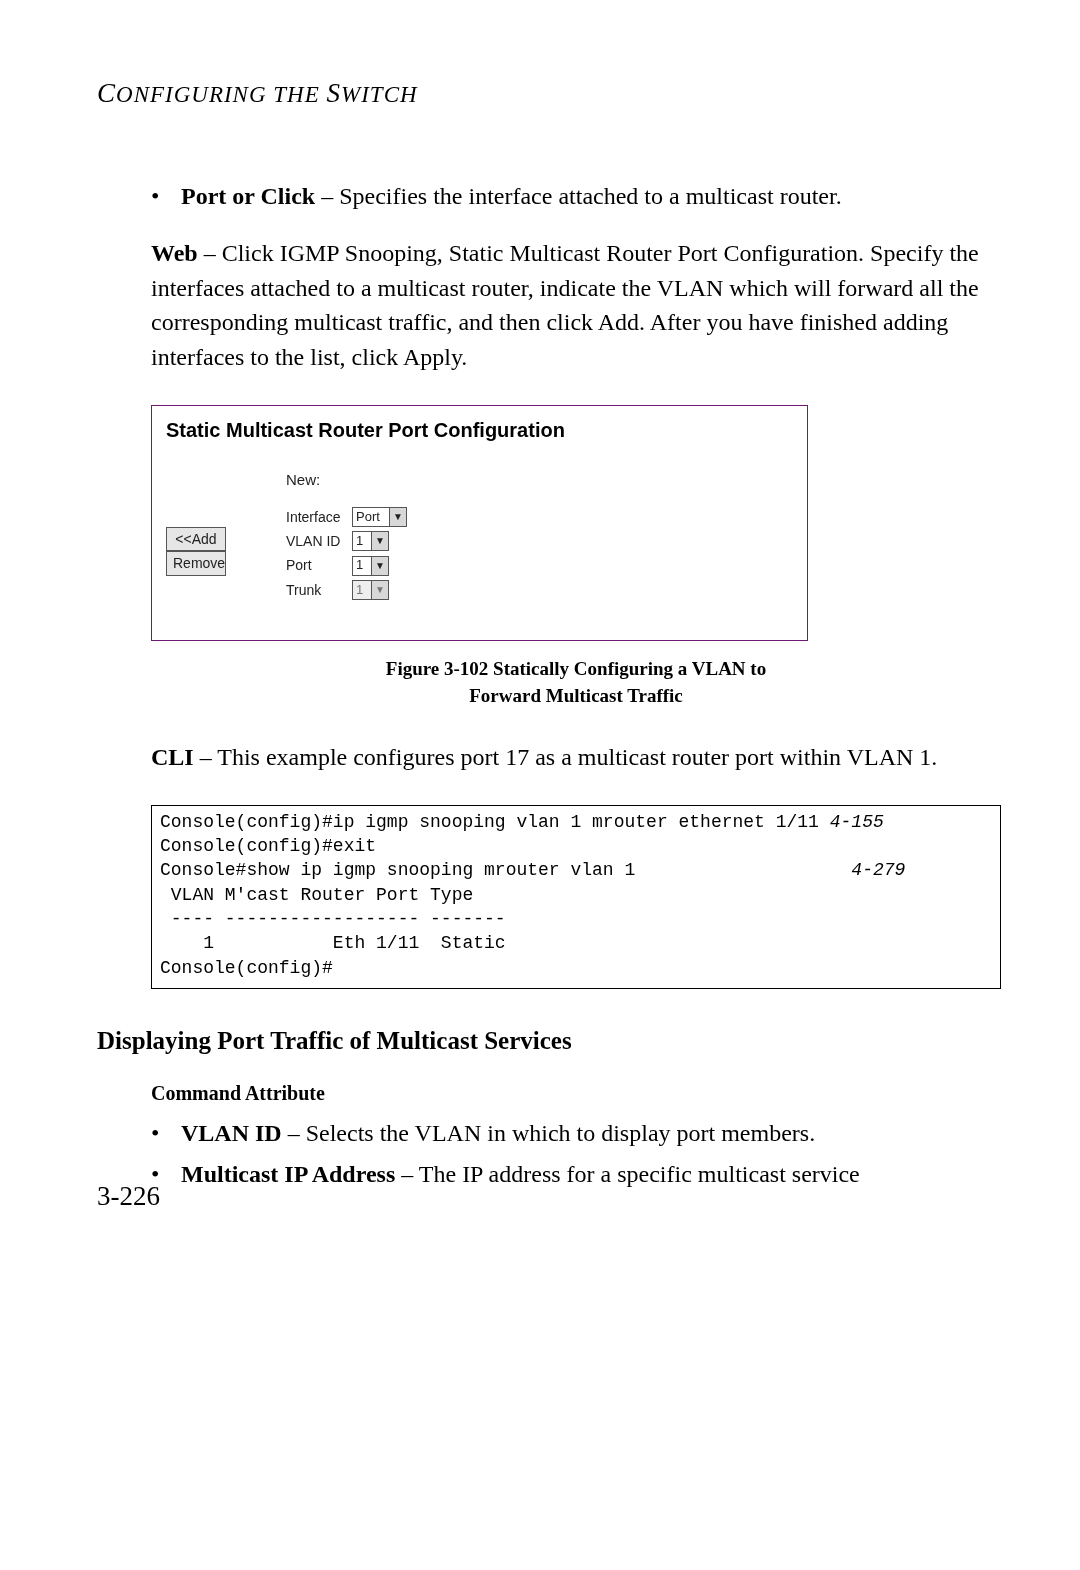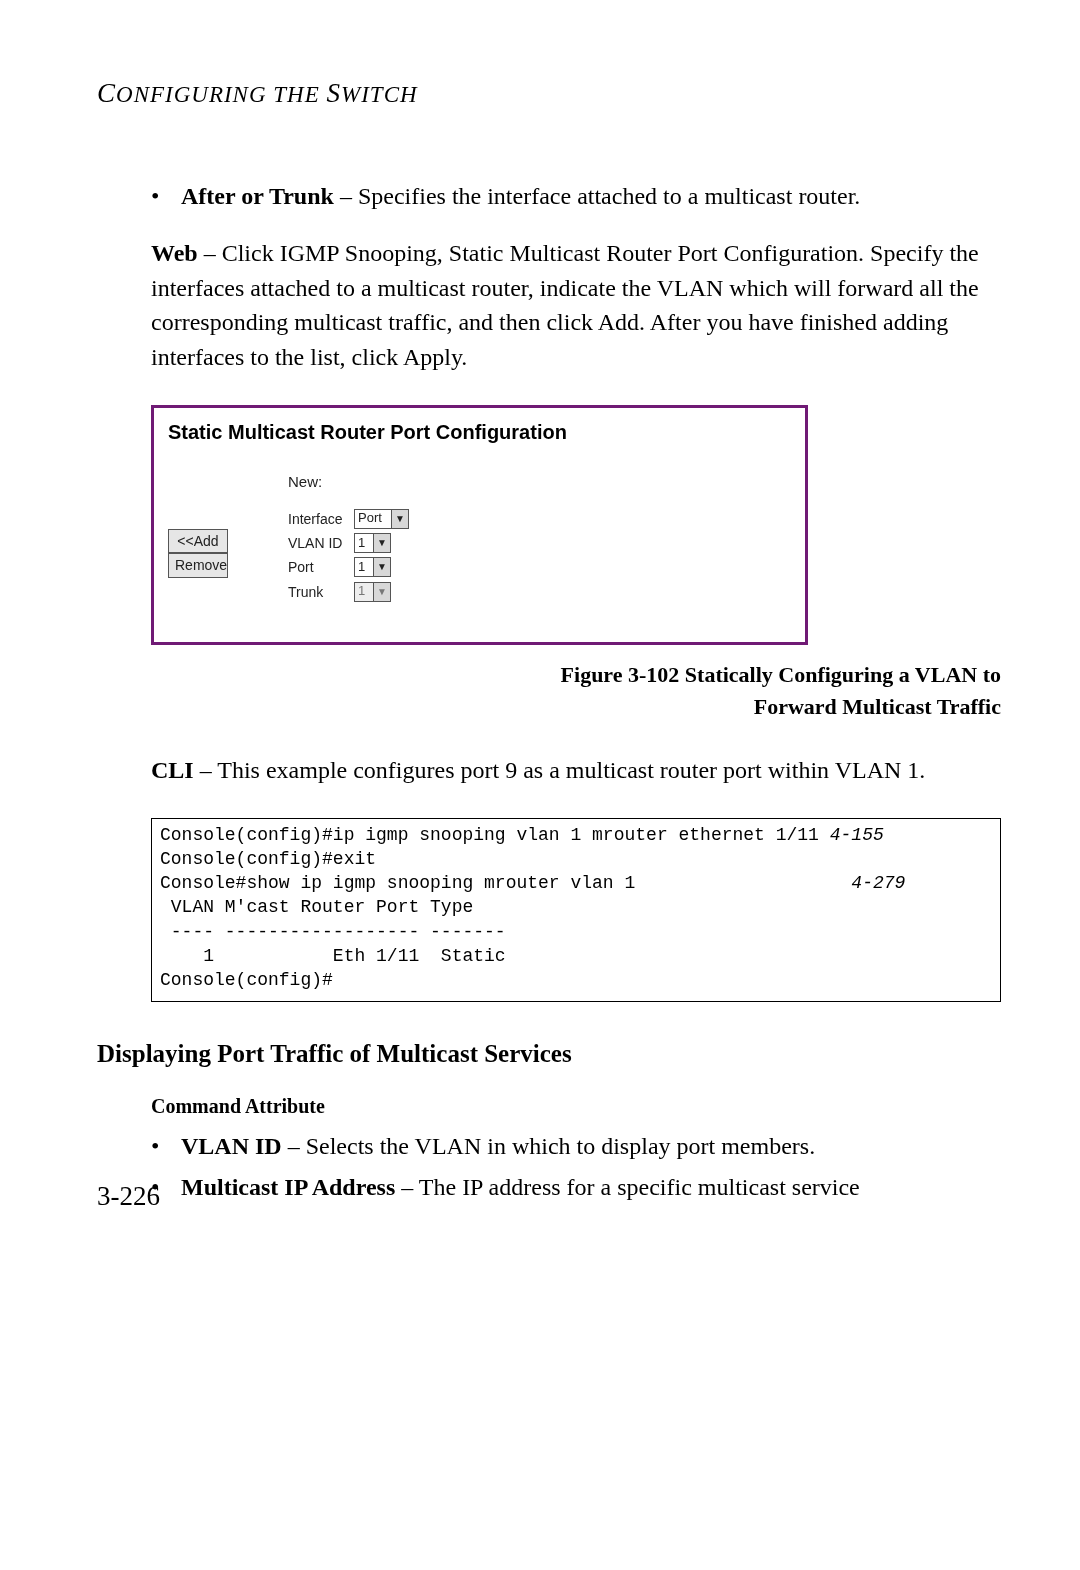--- a/index.html
+++ b/index.html
@@ -44,21 +44,21 @@
   .para {
     margin: 14px 0 30px 0;
   }
   .para2 {
     margin: 18px 0 30px 0;
   }
   b { font-weight: bold; }
 
   
   .shot {
-    border: 3px solid #701a75;
+    border: 1px solid #701a75;
     width: 657px;
     padding: 10px 10px 40px 10px;
     margin: 6px 0 12px 0;
     font-family: Arial, Helvetica, sans-serif;
     box-sizing: border-box;
   }
   .shot-title {
     font-weight: bold;
     font-size: 20px;
     margin-bottom: 24px;
@@ -87,21 +87,21 @@
   .btn {
     display: inline-block;
     border: 1px solid #555;
     background: #e6e6e6;
     font-size: 14px;
     padding: 1px 6px;
     text-align: center;
     width: 60px;
     box-sizing: border-box;
   }
-  .form-row { display:flex; align-items:flex-start; margin-top:4px; }
+  .form-row { display:flex; align-items:flex-end; margin-top:4px; }
   .form-label { width:66px; font-size:14px; }
   .select {
     display:inline-flex;
     align-items:center;
     border:1px solid #555;
     height:18px;
     font-size:13px;
     background:#fff;
   }
   .select .val { padding:0 3px; min-width:30px; }
@@ -109,23 +109,23 @@
     width:16px; height:18px;
     border-left:1px solid #555;
     background:#d8d8d8;
     display:flex; align-items:center; justify-content:center;
     font-size:10px; line-height:1;
   }
   .select.disabled { background:#eee; color:#777; }
   .select.narrow .val { min-width:12px; }
 
   .figcap {
-    text-align:right;
+    text-align:center;
     font-weight:bold;
-    font-size:22px;
+    font-size:19px;
     line-height:1.45;
     margin: 14px 0 30px 0;
   }
 
   .codebox {
     border:1px solid #000;
     font-family: 'Courier New', monospace;
     font-size:18px;
     line-height:1.35;
     padding:4px 8px 8px 8px;
@@ -161,21 +161,21 @@
 
   <div class="running-head">
     <span class="big">C</span><span>ONFIGURING THE </span><span class="big">S</span><span>WITCH</span>
   </div>
 
   <div class="body">
 
     <div class="bullet-row">
       <div class="bullet-dot">•</div>
       <div>
-        <b>After or Trunk</b><span> – Specifies the interface attached to a multicast router.</span>
+        <b>Port or Click</b><span> – Specifies the interface attached to a multicast router.</span>
       </div>
     </div>
 
     <div class="para">
       <b>Web</b><span> – Click IGMP Snooping, Static Multicast Router Port Configuration. Specify the interfaces attached to a multicast router, indicate the VLAN which will forward all the corresponding multicast traffic, and then click Add. After you have finished adding interfaces to the list, click Apply.</span>
     </div>
 
     <div class="shot">
       <div class="shot-title">Static Multicast Router Port Configuration</div>
       <div class="shot-grid">
@@ -217,21 +217,21 @@
         </div>
       </div>
     </div>
 
     <div class="figcap">
       <span>Figure 3-102  Statically Configuring a VLAN to</span><br>
       <span>Forward Multicast Traffic</span>
     </div>
 
     <div class="para2">
-      <b>CLI</b><span> – This example configures port 9 as a multicast router port within VLAN 1.</span>
+      <b>CLI</b><span> – This example configures port 17 as a multicast router port within VLAN 1.</span>
     </div>
 
     <div class="codebox"><span>Console(config)#ip igmp snooping vlan 1 mrouter ethernet 1/11</span> <span class="ref">4-155</span>
 <span>Console(config)#exit</span>
 <span>Console#show ip igmp snooping mrouter vlan 1</span>                    <span class="ref">4-279</span>
 <span> VLAN M'cast Router Port Type</span>
 <span> ---- ------------------ -------</span>
 <span>    1           Eth 1/11  Static</span>
 <span>Console(config)#</span></div>
 

